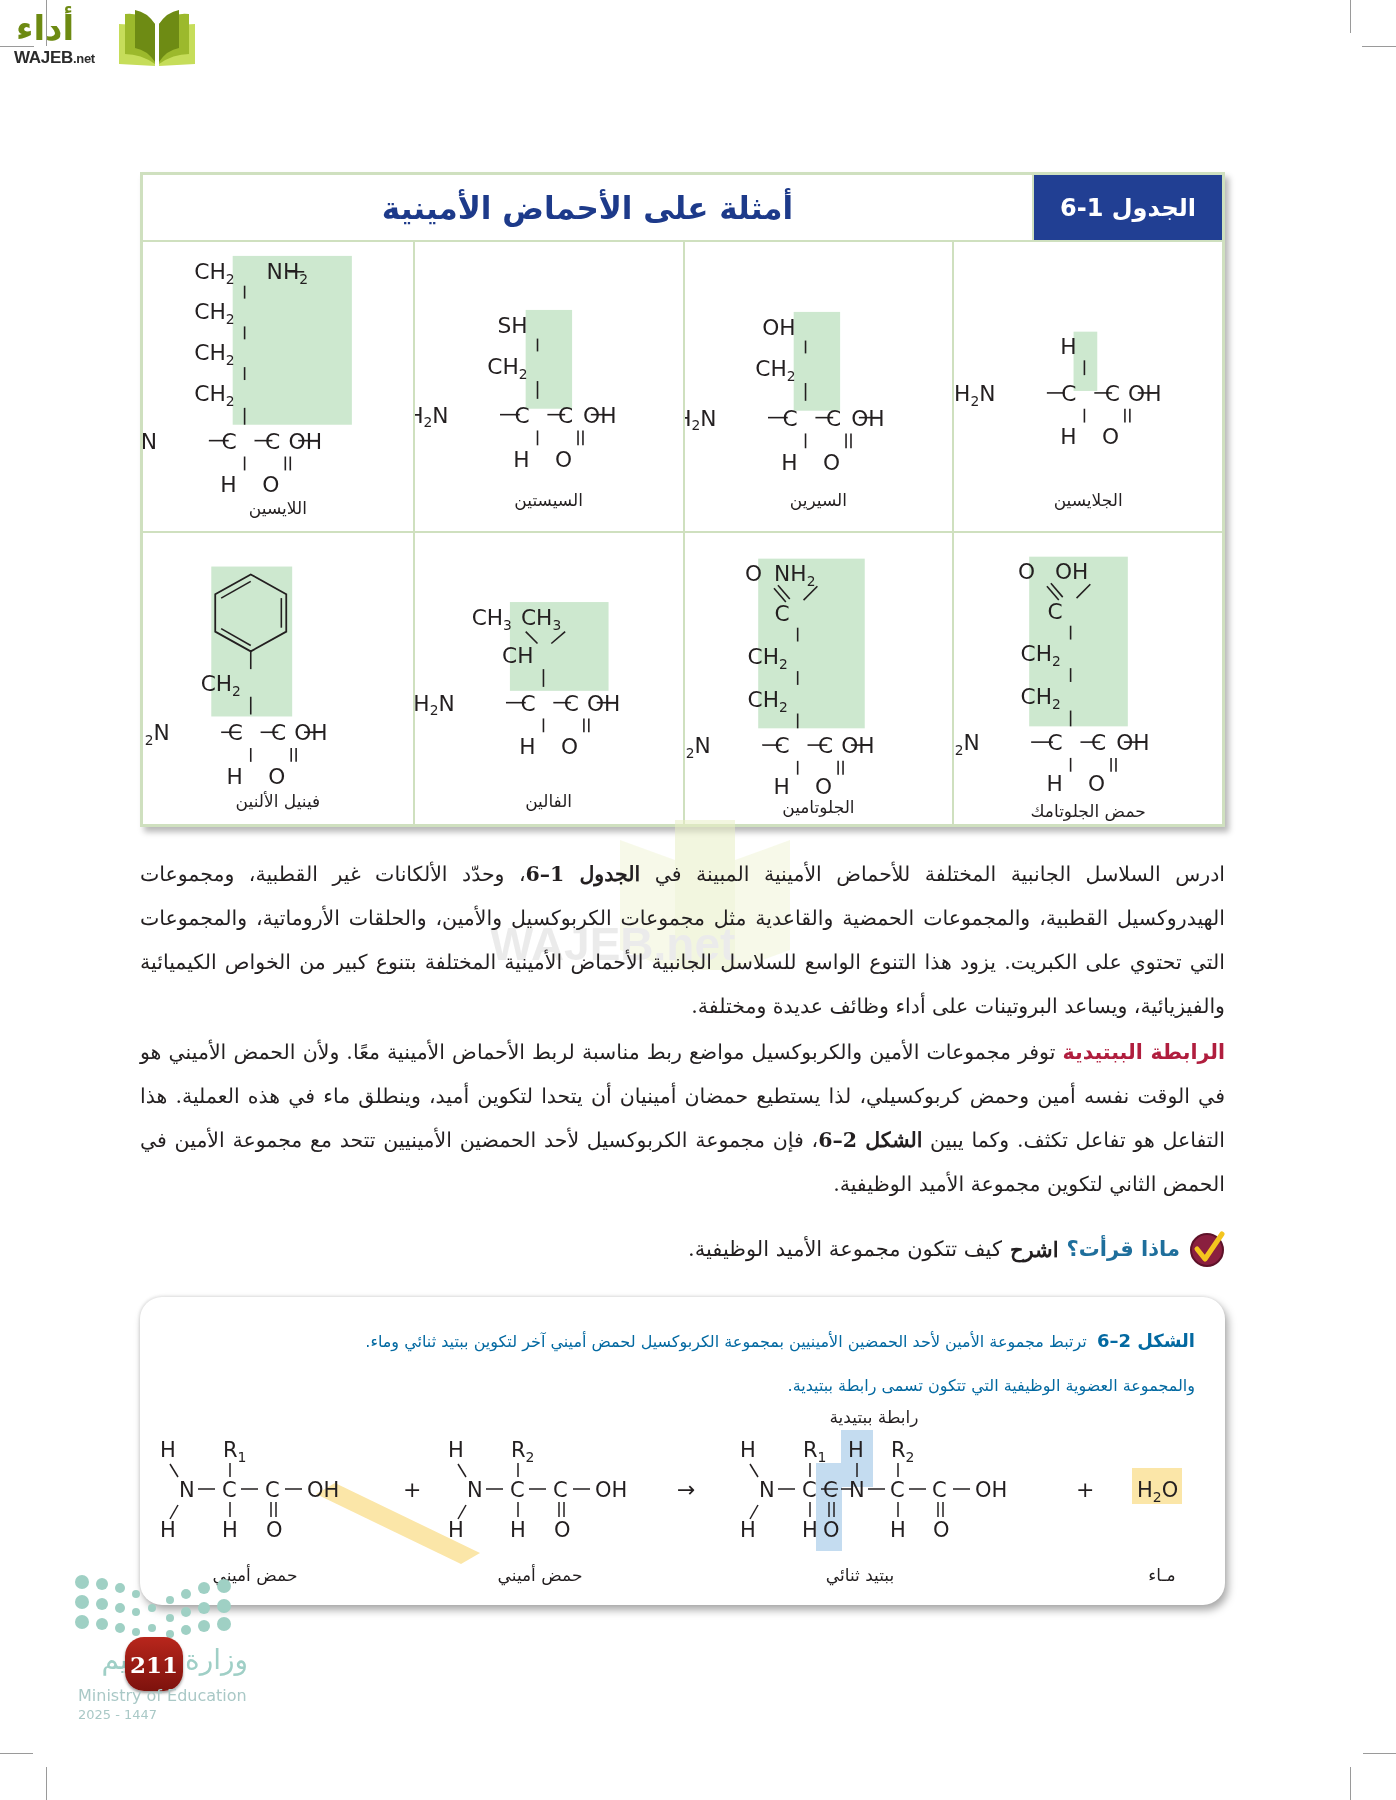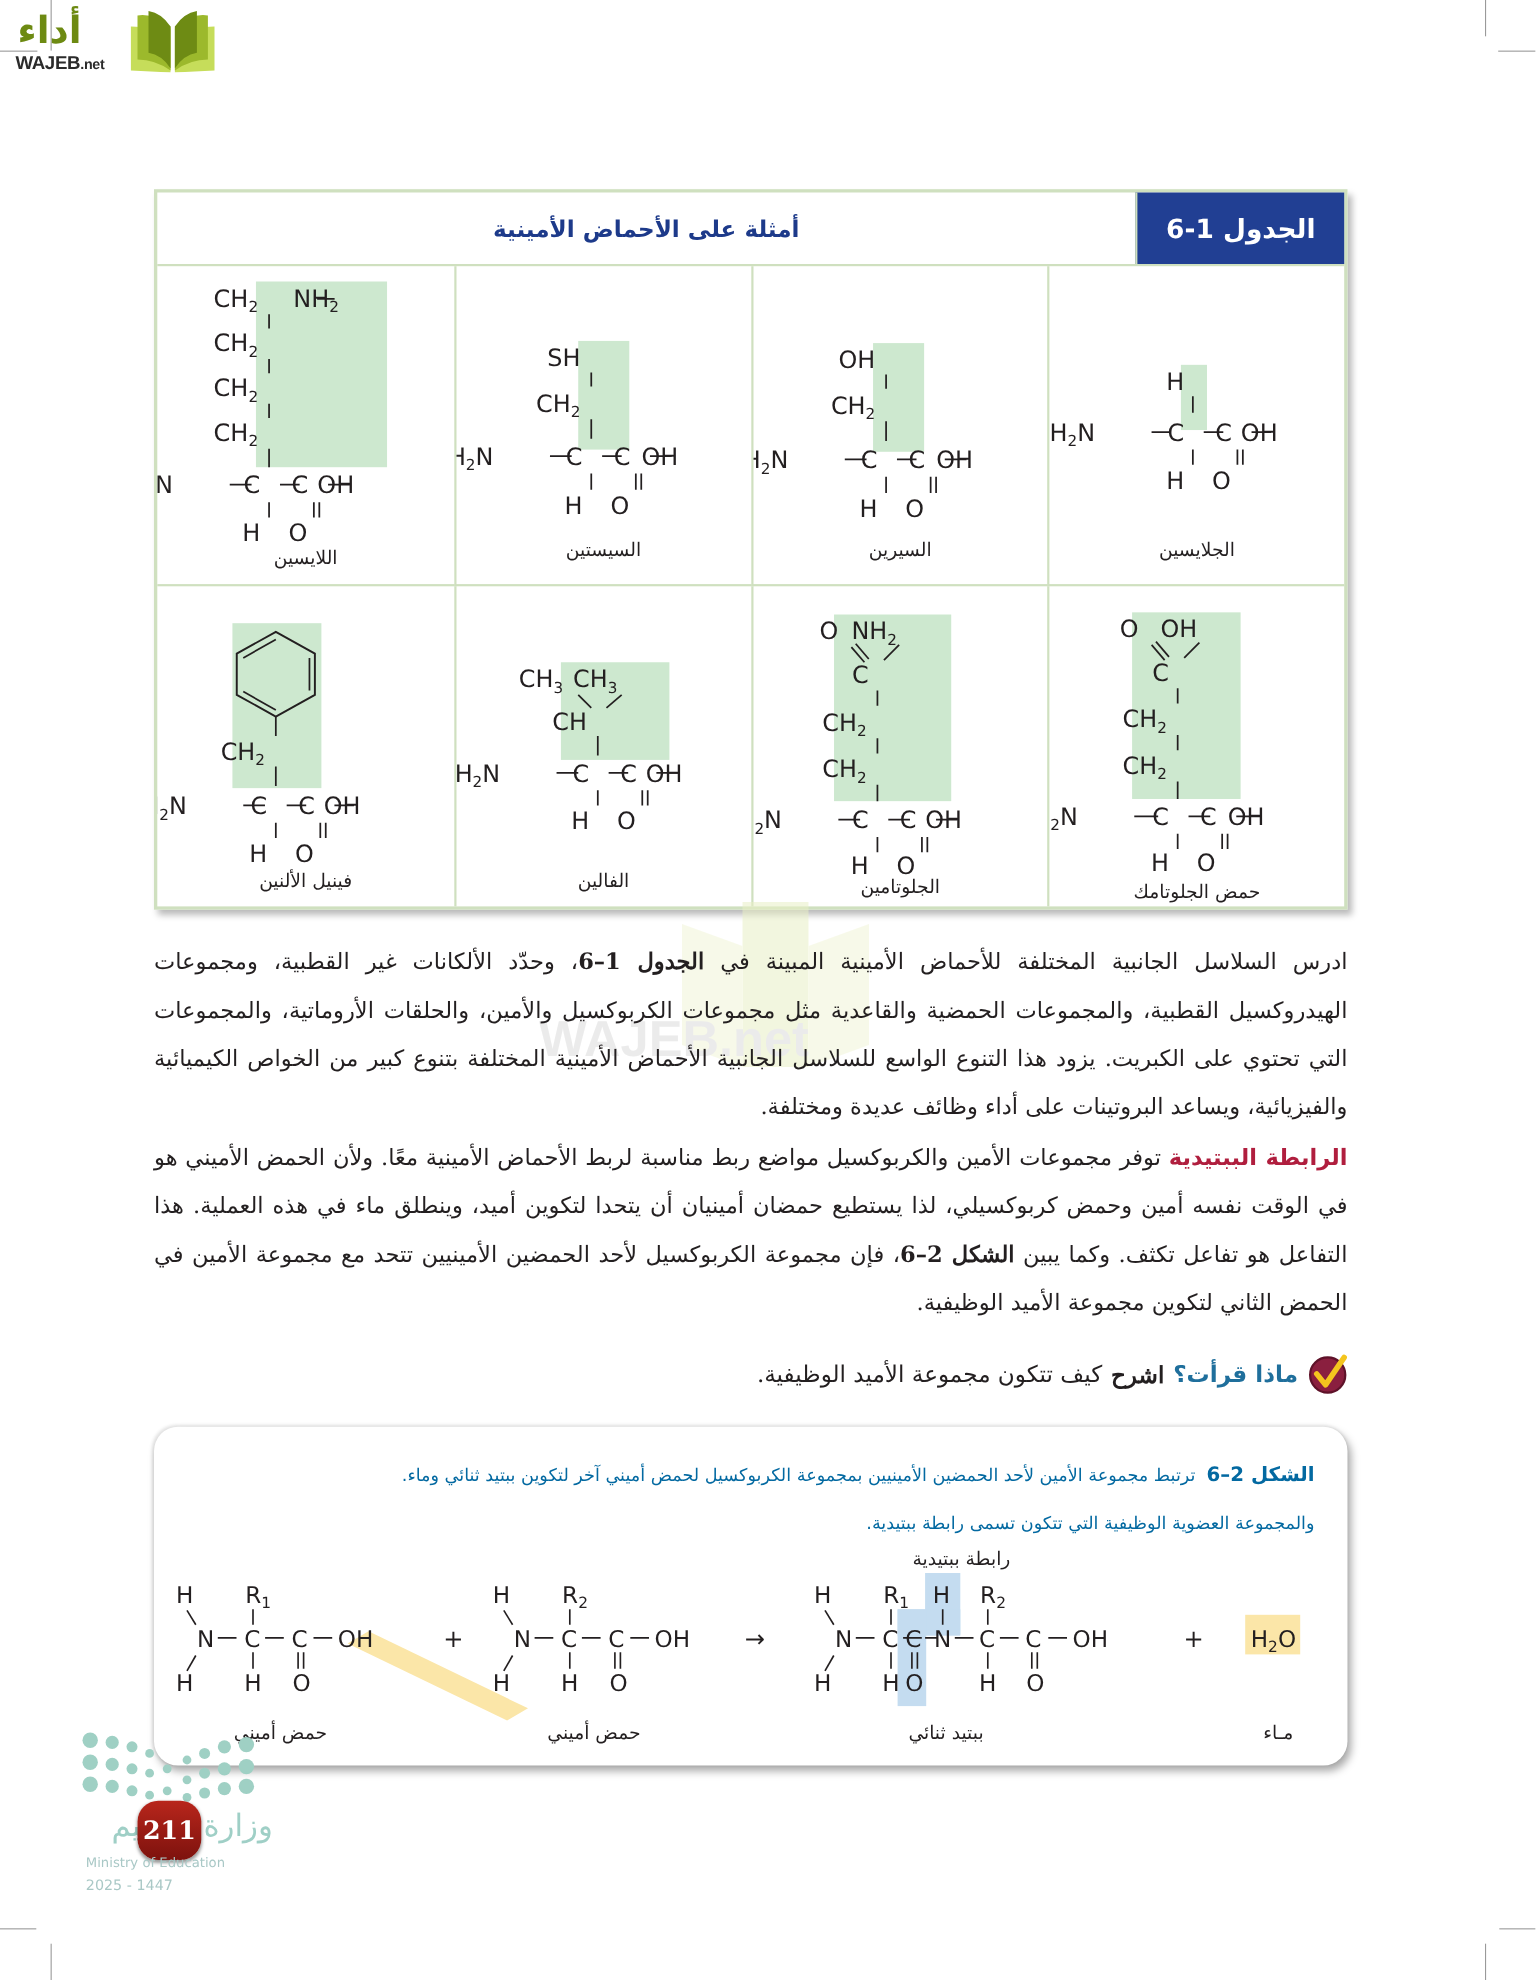--- a/index.html
+++ b/index.html
@@ -12,21 +12,21 @@
   
   .logo { position: absolute; left: 12px; top: 6px; width: 180px; height: 64px; }
   .logo-ar { position: absolute; left: 4px; top: 0px; font-family: "DejaVu Sans", sans-serif; font-weight: bold; font-size: 34px; color: #6d8a12; direction: rtl; line-height: 44px; }
   .logo-en { position: absolute; left: 2px; top: 42px; font-family: "Liberation Sans", sans-serif; font-weight: bold; font-size: 17px; color: #2b2b2b; letter-spacing: -0.3px; }
   .logo-en small { font-size: 13px; }
   .logo-book { position: absolute; left: 105px; top: 0px; width: 80px; height: 60px; }
 
   
   .table-box { position: absolute; left: 140px; top: 172px; width: 1085px; height: 655px; border: 3px solid #cfe0bf; background: #fff; box-shadow: 4px 5px 6px rgba(0,0,0,0.28); }
   .table-header { position: absolute; left: 0; top: 0; right: 0; height: 67px; border-bottom: 2px solid #cfe0bf; }
-  .table-title { position: absolute; left: 0; right: 190px; top: 0; height: 65px; display: flex; align-items: center; justify-content: center; font-family: "DejaVu Sans", sans-serif; font-weight: bold; font-size: 21px; color: #1d3a8a; direction: rtl; }
+  .table-title { position: absolute; left: 0; right: 190px; top: 0; height: 65px; display: flex; align-items: center; justify-content: center; font-family: "DejaVu Sans", sans-serif; font-weight: bold; font-size: 31px; color: #1d3a8a; direction: rtl; }
   .table-label { position: absolute; right: 0; top: 0; width: 190px; height: 65px; background: #213f93; color: #fff; display: flex; align-items: center; justify-content: center; font-weight: bold; font-size: 24px; direction: rtl; border-left: 2px solid #cfe0bf; }
   .grid { position: absolute; left: 0; top: 67px; right: 0; bottom: 0; display: grid; grid-template-columns: repeat(4, 1fr); grid-template-rows: 291px 1fr; direction: rtl; }
   .cell { position: relative; border-left: 2px solid #cfe0bf; border-bottom: 2px solid #cfe0bf; }
   .cell:nth-child(4n) { border-left: none; }
   .cell:nth-child(n+5) { border-bottom: none; }
   .cell svg { position: absolute; left: 0; top: 0; width: 100%; height: 100%; }
   .cell-name { position: absolute; left: 0; right: 0; text-align: center; font-size: 17px; direction: rtl; color: #231f20; }
 
   
   .para { position: absolute; left: 140px; width: 1085px; direction: rtl; text-align: justify; text-align-last: right; font-family: "DejaVu Serif", serif; font-size: 20.5px; line-height: 44px; color: #231f20; }
@@ -45,21 +45,21 @@
   
   .fig-box { position: absolute; left: 140px; top: 1297px; width: 1085px; height: 308px; background: #fff; border-radius: 22px; box-shadow: 3px 5px 8px rgba(0,0,0,0.35), -1px -1px 3px rgba(0,0,0,0.10); }
   .fig-caption { position: absolute; right: 30px; top: 22px; width: 1030px; direction: rtl; font-family: "DejaVu Sans", sans-serif; font-size: 16px; line-height: 44px; color: #0369a1; }
   .fig-caption b { font-weight: bold; font-size: 18px; }
   .fig-svg { position: absolute; left: 0; top: 100px; width: 1085px; height: 208px; }
 
   
   .ministry { position: absolute; left: 70px; top: 1570px; width: 190px; height: 160px; }
   .page-num { position: absolute; left: 125px; top: 1637px; width: 58px; height: 54px; border-radius: 19px; background: linear-gradient(#b8261c, #7d120d); color: #fff; font-family: "DejaVu Serif", serif; font-weight: bold; font-size: 23px; display: flex; align-items: center; justify-content: center; box-shadow: 0 2px 3px rgba(0,0,0,0.4); }
   .min-ar { position: absolute; left: 78px; top: 1643px; width: 170px; direction: rtl; color: #9fcfc6; font-size: 28px; font-family: "DejaVu Sans", sans-serif; text-align: right; }
-  .min-en { position: absolute; left: 78px; top: 1686px; color: #a9c8c6; font-size: 12px; font-family: "DejaVu Sans", sans-serif; }
+  .min-en { position: absolute; left: 78px; top: 1686px; color: #a9c8c6; font-size: 16px; font-family: "DejaVu Sans", sans-serif; }
   .min-year { position: absolute; left: 78px; top: 1707px; color: #a9c8c6; font-size: 13px; font-family: "DejaVu Sans", sans-serif; }
 </style>
 </head>
 <body>
 
 <div class="crop" style="left:46px;top:0;width:1px;height:46px;"></div>
 <div class="crop" style="left:0;top:46px;width:34px;height:1px;"></div>
 <div class="crop" style="left:1350px;top:0;width:1px;height:33px;"></div>
 <div class="crop" style="left:1362px;top:46px;width:34px;height:1px;"></div>
 <div class="crop" style="left:0;top:1753px;width:33px;height:1px;"></div>

